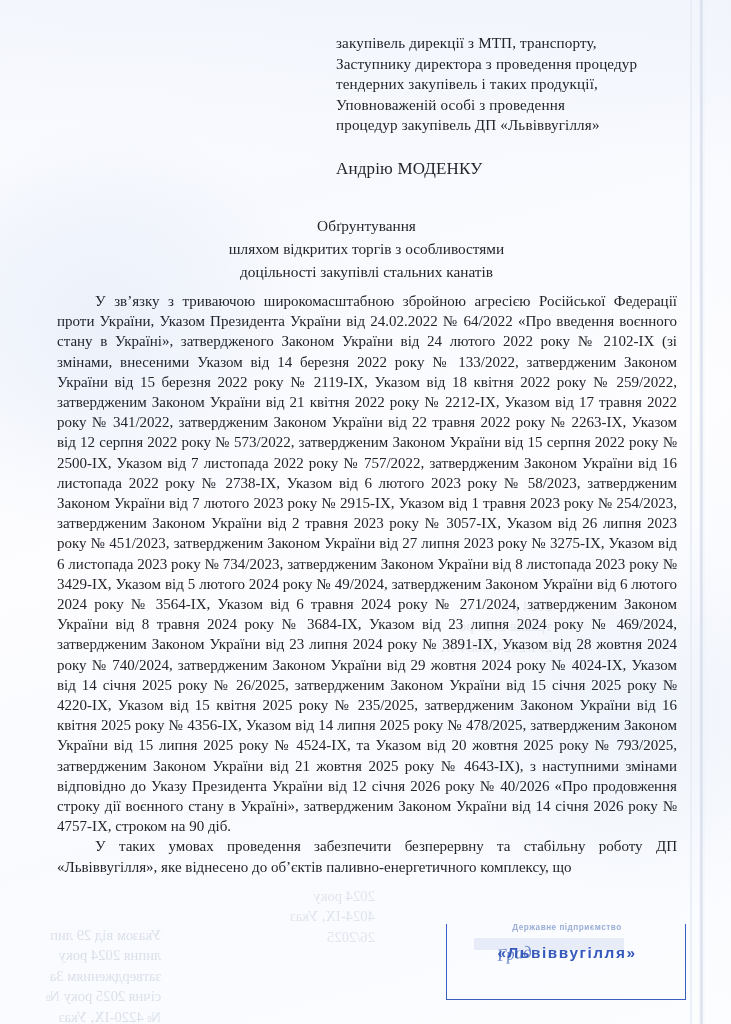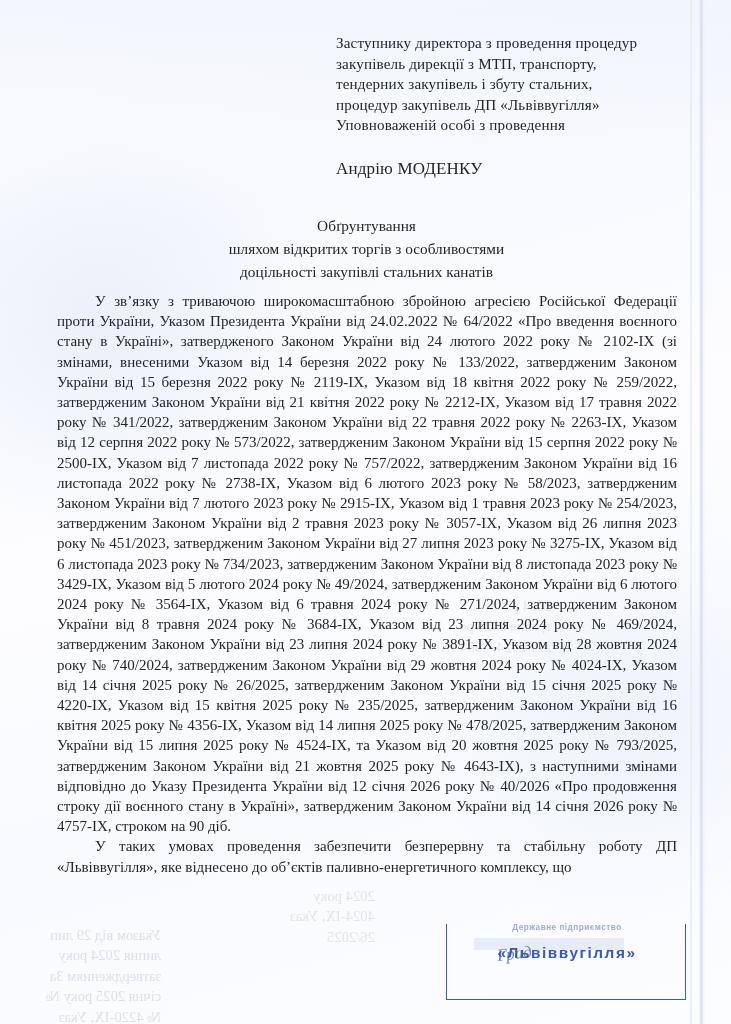--- a/index.html
+++ b/index.html
@@ -225,25 +225,25 @@
   <div class="ghost ghost-mid">2024 року
 4024-IX, Указ
 26/2025</div>
   <div class="ghost ghost-left">Указом від 29 лип
 липня 2024 року
 затверджениям За
 січня 2025 року №
 № 4220-IX, Указ</div>
 
   <div class="addressee">
+    <div class="line">закупівель дирекції з МТП, транспорту,</div>
     <div class="line">Заступнику директора з проведення процедур</div>
-    <div class="line">закупівель дирекції з МТП, транспорту,</div>
-    <div class="line">тендерних закупівель і збуту стальних,</div>
+    <div class="line">тендерних закупівель і таких продукції,</div>
+    <div class="line">Уповноваженій особі з проведення</div>
     <div class="line">процедур закупівель ДП «Львіввугілля»</div>
-    <div class="line">Уповноваженій особі з проведення</div>
   </div>
   <div class="addressee-name">Андрію МОДЕНКУ</div>
 
   <div class="title-block">
     <span class="t-line">Обґрунтування</span>
     <span class="t-line">шляхом відкритих торгів з особливостями</span>
     <span class="t-line">доцільності закупівлі стальних канатів</span>
   </div>
 
   <div class="body-text">

